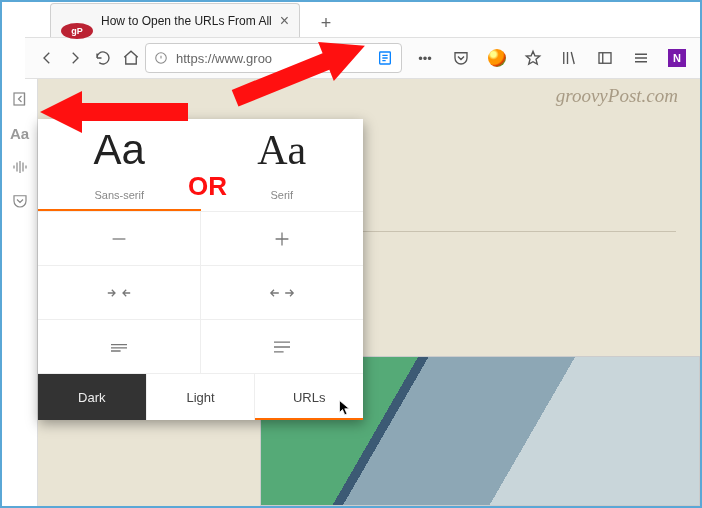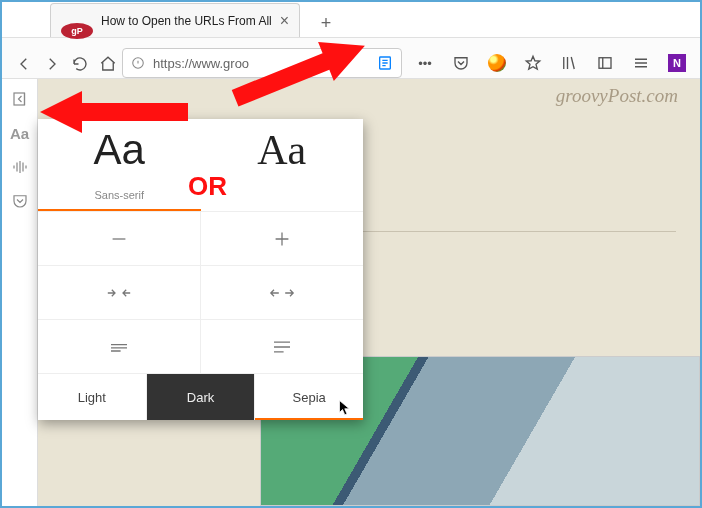--- a/index.html
+++ b/index.html
@@ -49,22 +49,22 @@
     margin-left: 12px;
     display: flex; align-items: center; justify-content: center;
     color: #666; font-size: 18px;
   }
   
   .toolbar {
     height: 42px;
     background: #fbfbfb;
     border-top: 1px solid #e0e0e0;
     border-bottom: 1px solid #e0e0e0;
-    display: flex; align-items: flex-end;
-    padding: 0 8px; 
+    display: flex; align-items: center;
+    padding: 0 8px;  margin-left: 23px;
   }
   .tbtn {
     width: 28px; height: 28px;
     display: flex; align-items: center; justify-content: center;
     color: #555; border-radius: 3px;
   }
   .tbtn svg { width: 18px; height: 18px; stroke: currentColor; fill: none; stroke-width: 1.8; }
   .urlbar {
     flex: 1;
     height: 30px;
@@ -316,20 +316,21 @@
   </div>
 
   <div class="panel">
     <div class="panel-row">
       <div class="fontcell selected">
         <div class="aa">Aa</div>
         <div class="fname">Sans-serif</div>
       </div>
       <div class="fontcell">
         <div class="aa serif">Aa</div>
+        <div class="fname">Serif</div>
       </div>
     </div>
     <div class="panel-row">
       <div class="iconcell">
         <svg viewBox="0 0 40 24">
             <path d="M12 12h16"></path>
           </svg>
       </div>
       <div class="iconcell">
         <svg viewBox="0 0 40 24">
@@ -355,24 +356,24 @@
             <path d="M10 9h20M10 13h20M10 17h12"></path>
           </svg>
       </div>
       <div class="iconcell">
         <svg viewBox="0 0 40 24">
             <path d="M10 6h20M10 12h20M10 18h12"></path>
           </svg>
       </div>
     </div>
     <div class="themerow">
+      <div class="themecell dark">Dark</div>
       <div class="themecell">Light</div>
-      <div class="themecell dark">Dark</div>
       <div class="themecell hover">
-        <span>Sepia</span>
+        <span>URLs</span>
         <svg class="cursor" style="position:absolute; right:10px; bottom:2px;" viewBox="0 0 20 24" fill="#000" stroke="#fff" stroke-width="1">
           <path d="M2 2l0 16 4-4 3 7 3-1-3-7 6 0z"></path>
         </svg>
       </div>
     </div>
   </div>
 
   <div class="arrow" style="top:8px; left:38px;">
     <svg width="150" height="50">
         <polygon points="0,25 42,4 42,16 148,16 148,34 42,34 42,46"></polygon>

